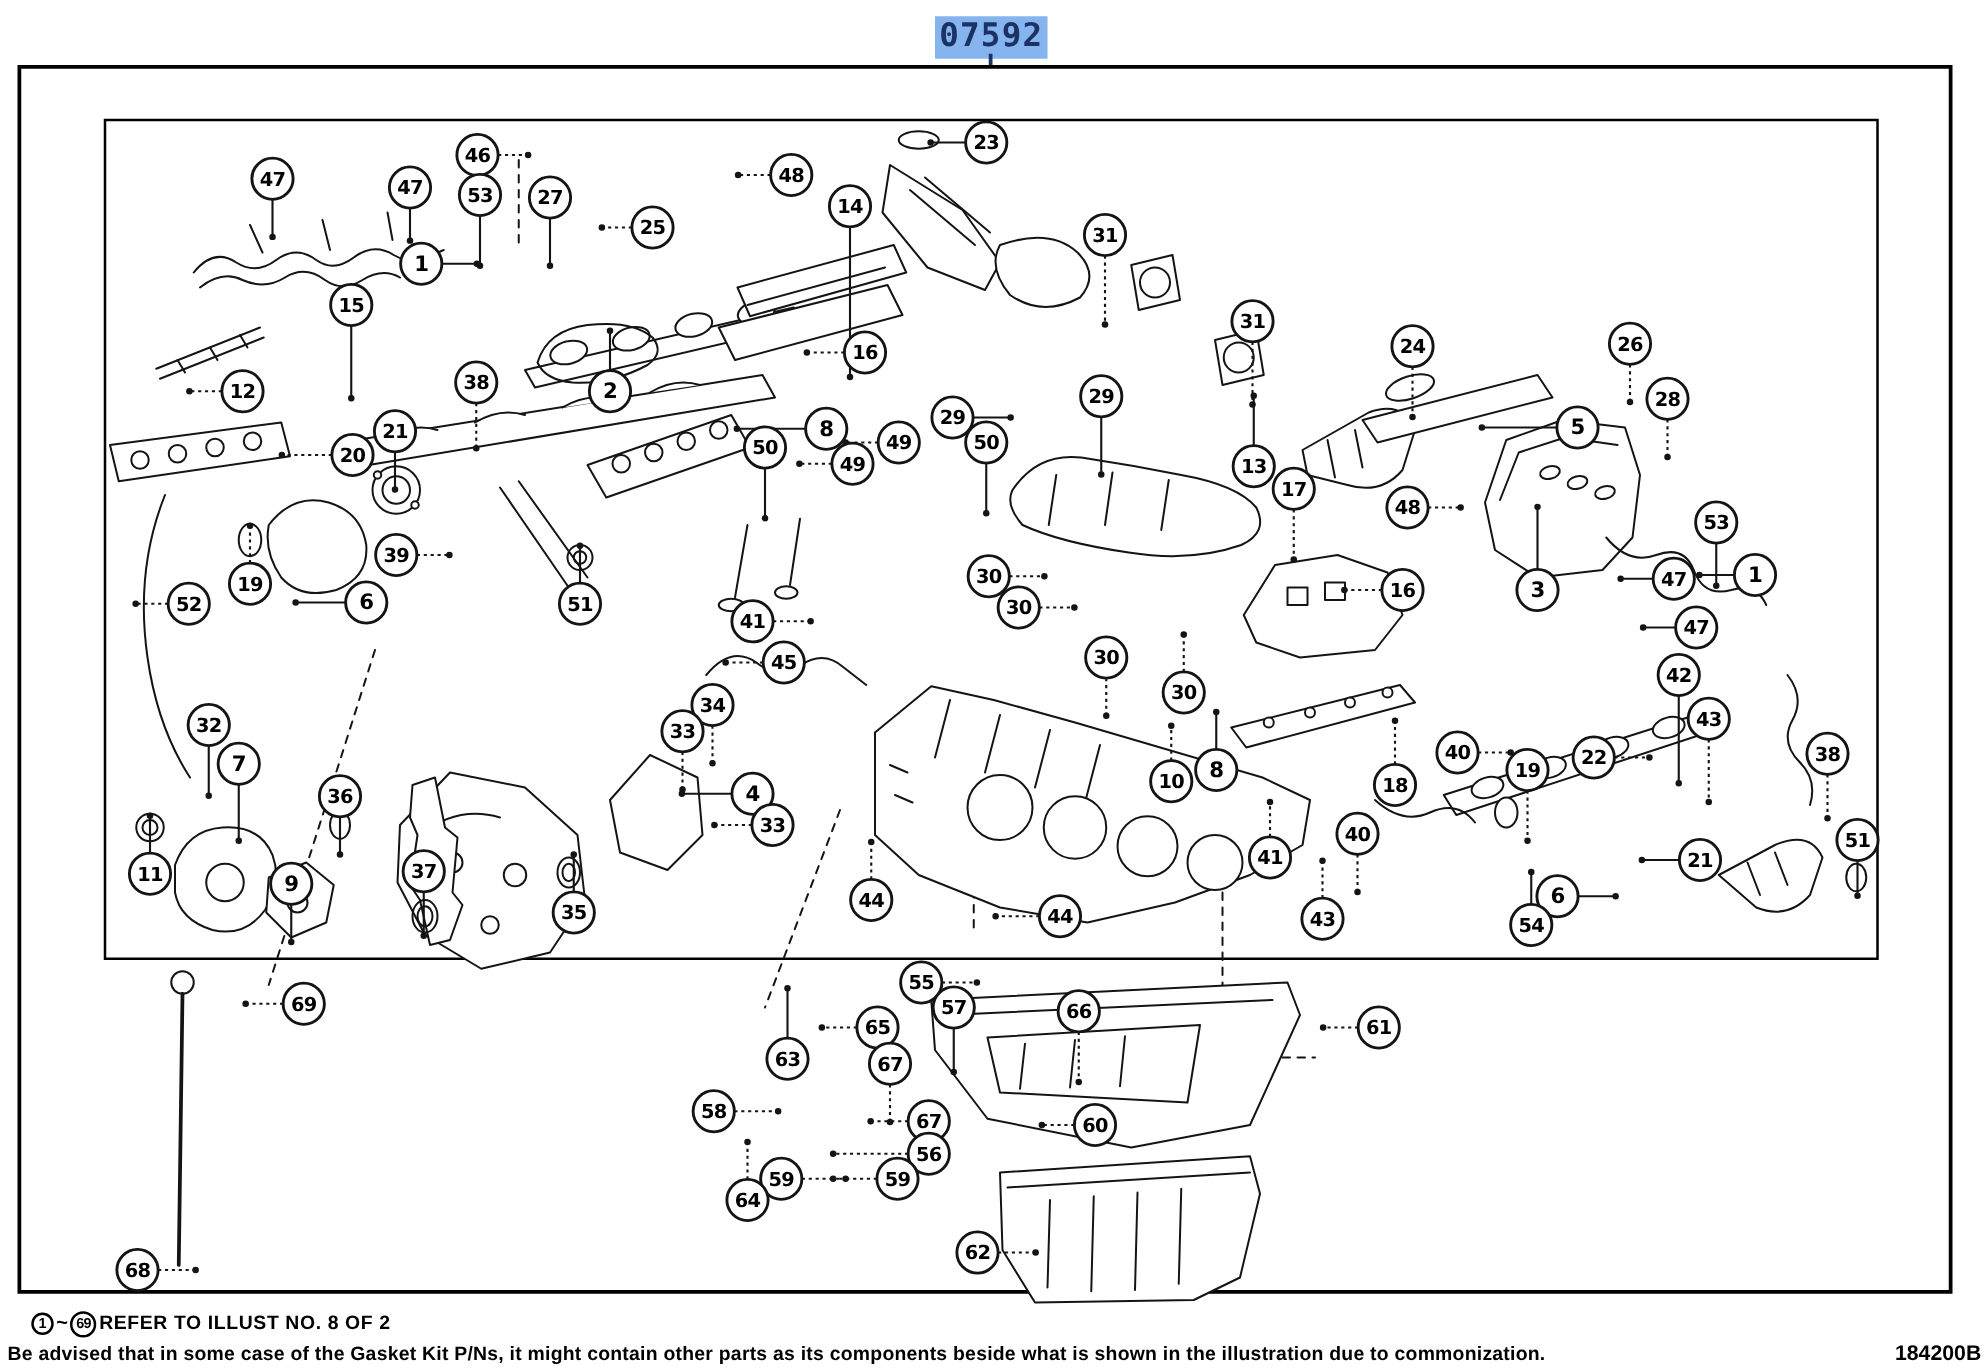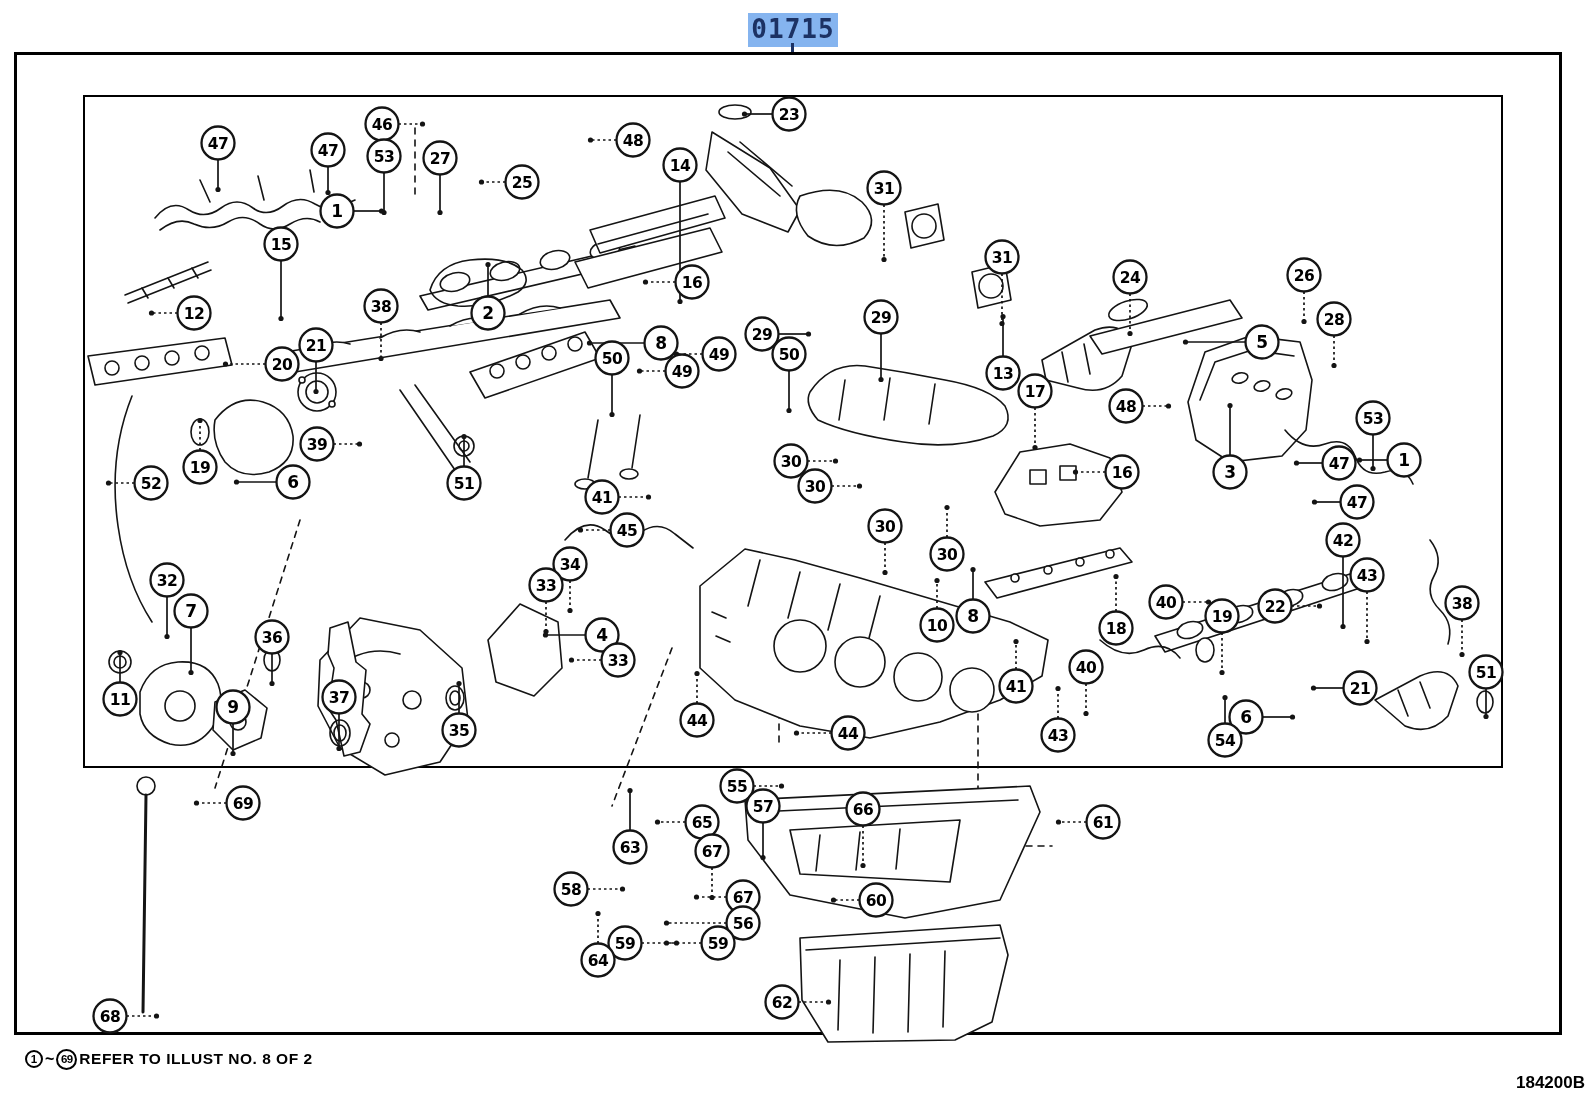--- a/index.html
+++ b/index.html
@@ -29,21 +29,21 @@
   .footer-line2{position:absolute;left:6px;top:1075px;width:1395px;
                 font-weight:bold;font-size:15.5px;letter-spacing:0.2px;white-space:nowrap;}
   .figure-code{position:absolute;right:3px;top:1073px;font-weight:bold;font-size:17px;
                font-family:"Liberation Sans",sans-serif;}
 </style>
 </head>
 <body>
 
 <div class="stage">
 
-  <div class="pn pn-selected" style="background: rgb(133, 180, 239); color: rgb(28, 50, 100);">01715</div>
+  <div class="pn pn-selected" style="background: rgb(133, 180, 239); color: rgb(28, 50, 100);">07592</div>
   <div class="tick tick-1"></div>
   <div class="pn pn-secondary">04112</div>
   <div class="tick tick-2"></div>
 
   <div class="outer-box"></div>
   <div class="inner-box"></div>
 
   <svg class="diagram" width="1588" height="1095" viewBox="0 0 1588 1095">
     <g stroke="#141414" stroke-width="1.6" fill="none" stroke-linecap="round" stroke-linejoin="round">
 
@@ -839,14 +839,15 @@
         </g>
       </g>
   </svg>
 
   <div class="footer-line1">
     <span class="circ-num circ-1">1</span>
     <span class="tilde">~</span>
     <span class="circ-num circ-69">69</span>
     <span class="refer-text">REFER TO ILLUST NO. 8 OF 2</span>
   </div>
+  <div class="footer-line2">Be advised that in some case of the Gasket Kit P/Ns,  it might contain other parts as its components beside what is shown in the illustration due to commonization.</div>
   <div class="figure-code">184200B</div>
 </div>
 
 </body></html>

